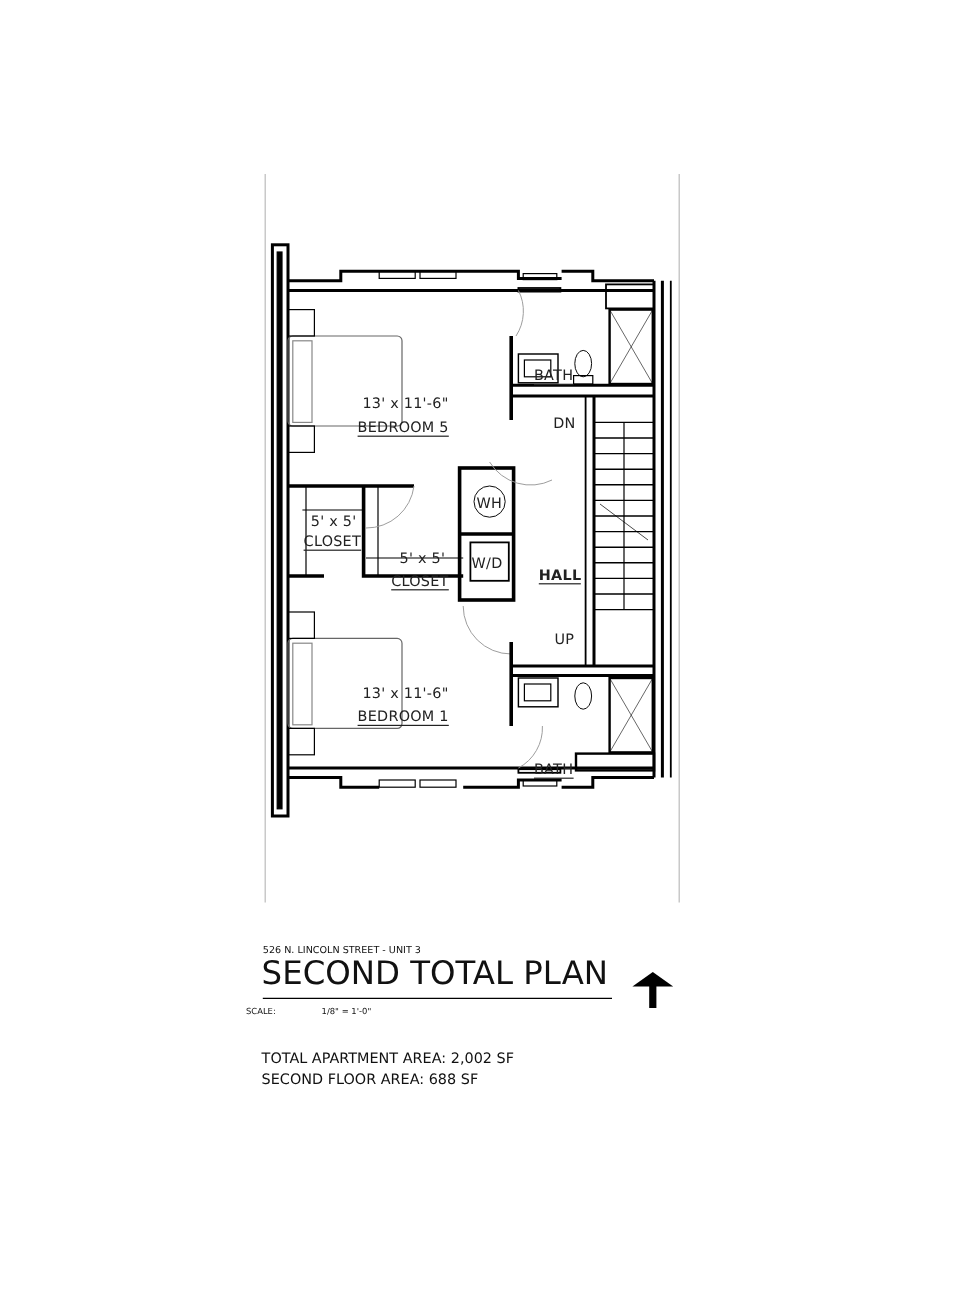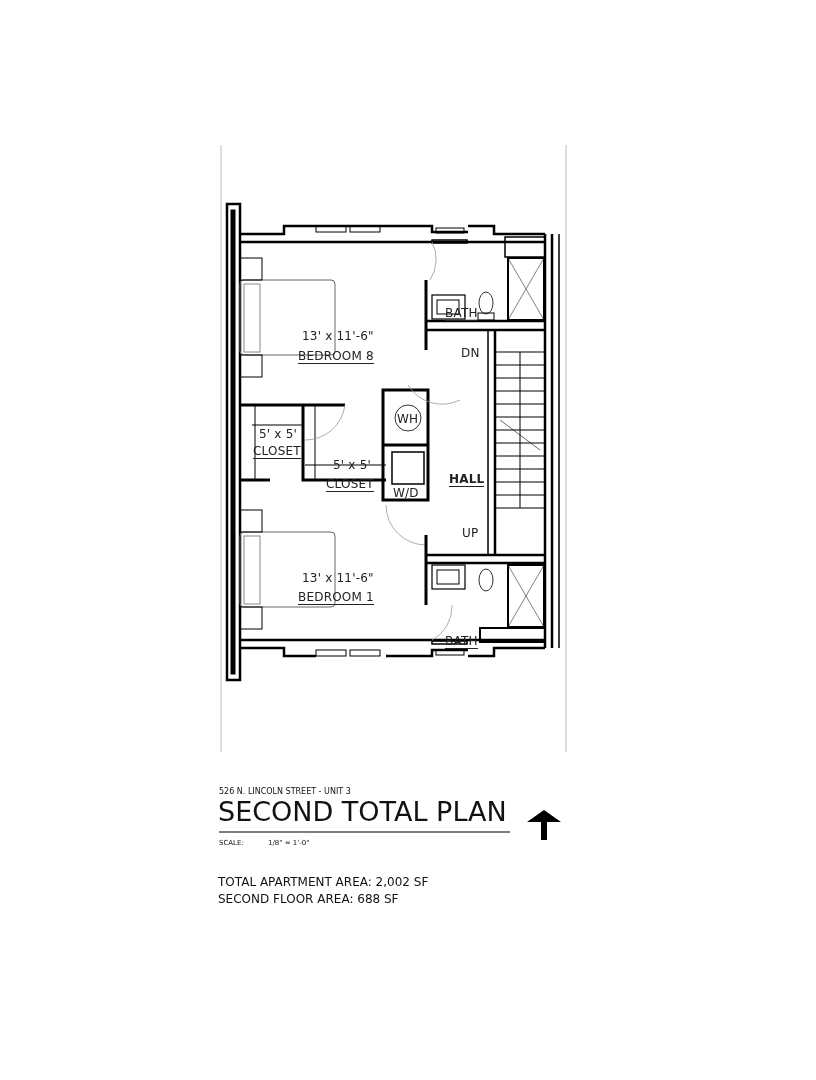--- a/index.html
+++ b/index.html
@@ -109,34 +109,34 @@
     <rect x="244" y="536" width="16" height="68" stroke="#888" stroke-width="1"></rect>
   </g>
 
   <g>
     <polygon points="527,822 544,810 561,822" fill="#000"></polygon>
     <rect x="541" y="820" width="6" height="20" fill="#000"></rect>
   </g>
   <line x1="219" y1="832" x2="510" y2="832" stroke="#000" stroke-width="1.2"></line>
 </svg>
 
-<div class="lbl u" style="left:298px;top:313px;">BEDROOM 8</div>
+<div class="lbl u" style="left:298px;top:313px;">BEDROOM 5</div>
 <div class="lbl" style="left:302px;top:329px;">13' x 11'-6"</div>
 <div class="lbl u" style="left:445px;top:270px;">BATH</div>
 <div class="lbl" style="left:461px;top:346px;text-align:center;">DN</div>
 <div class="lbl u" style="left:253px;top:408px;">CLOSET</div>
 <div class="lbl" style="left:259px;top:427px;">5' x 5'</div>
 <div class="lbl" style="left:397px;top:412px;">WH</div>
 <div class="lbl u" style="left:326px;top:441px;">CLOSET</div>
 <div class="lbl" style="left:333px;top:458px;">5' x 5'</div>
 <div class="lbl u" style="left:449px;top:436px;font-weight:bold;">HALL</div>
-<div class="lbl" style="left:393px;top:462px;margin-top:24px;">W/D</div>
+<div class="lbl" style="left:393px;top:462px;">W/D</div>
 <div class="lbl" style="left:462px;top:526px;">UP</div>
 <div class="lbl u" style="left:298px;top:554px;">BEDROOM 1</div>
 <div class="lbl" style="left:302px;top:571px;">13' x 11'-6"</div>
 <div class="lbl u" style="left:445px;top:598px;">BATH</div>
 
 <div class="tb" style="left:219px;top:787px;font-size:8px;font-weight:normal;">526 N. LINCOLN STREET - UNIT 3</div>
 <div class="tb" style="left:218px;top:796px;font-size:27px;">SECOND TOTAL PLAN</div>
-<div class="tb" style="left:219px;top:839px;font-size:7px;">SCALE:</div>
+<div class="tb" style="left:205px;top:839px;font-size:7px;">SCALE:</div>
 <div class="tb" style="left:268px;top:839px;font-size:7px;">1/8" = 1'-0"</div>
 <div class="tb" style="left:218px;top:875px;font-size:12px;">TOTAL APARTMENT AREA: 2,002 SF</div>
 <div class="tb" style="left:218px;top:892px;font-size:12px;">SECOND FLOOR AREA: 688 SF</div>
 
 </body></html>

